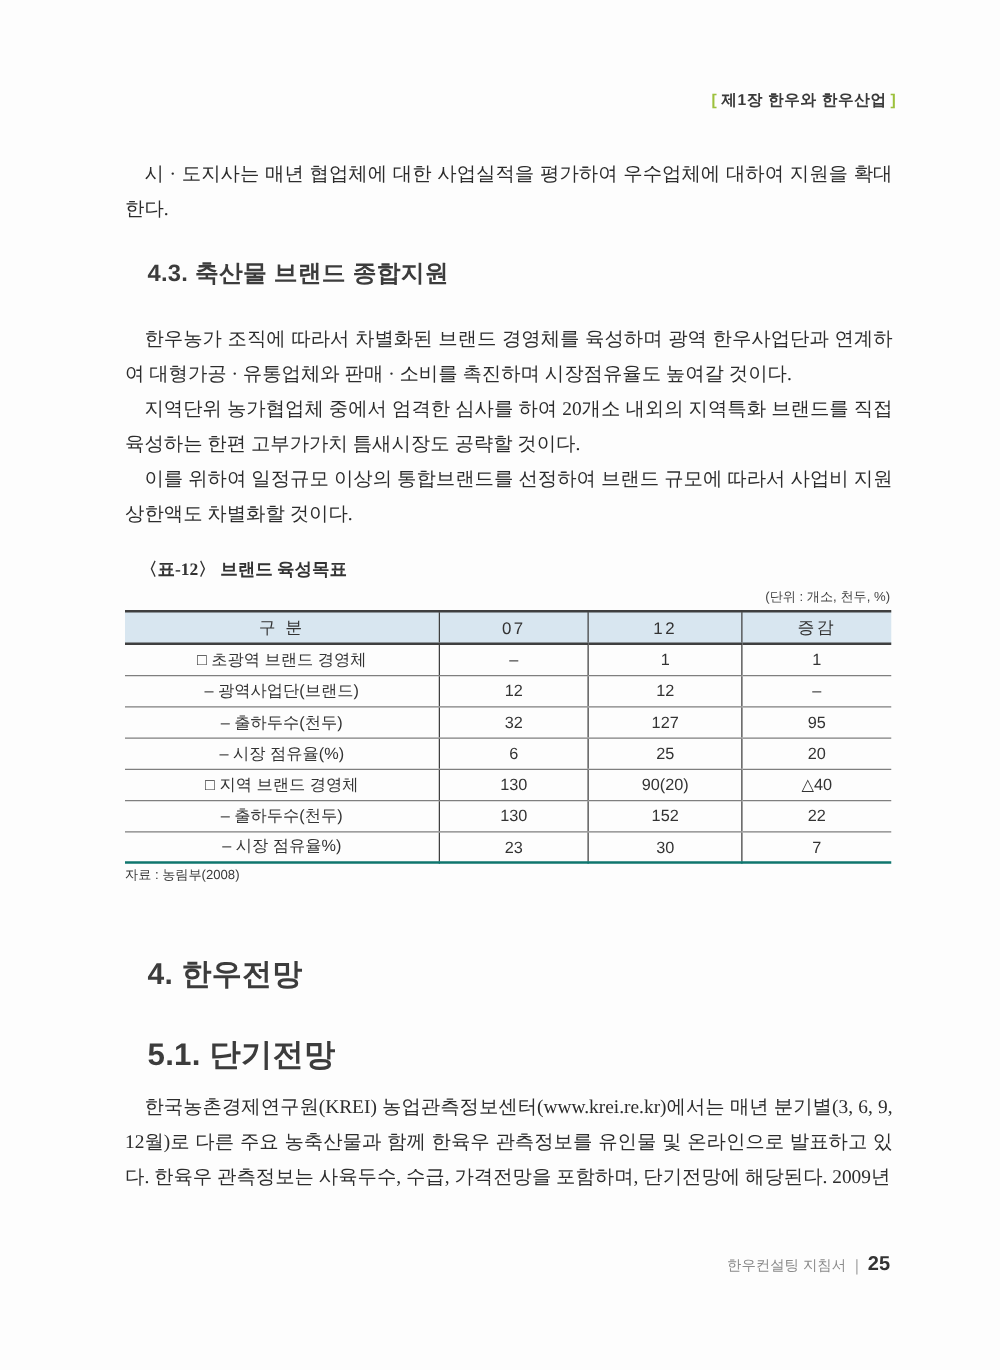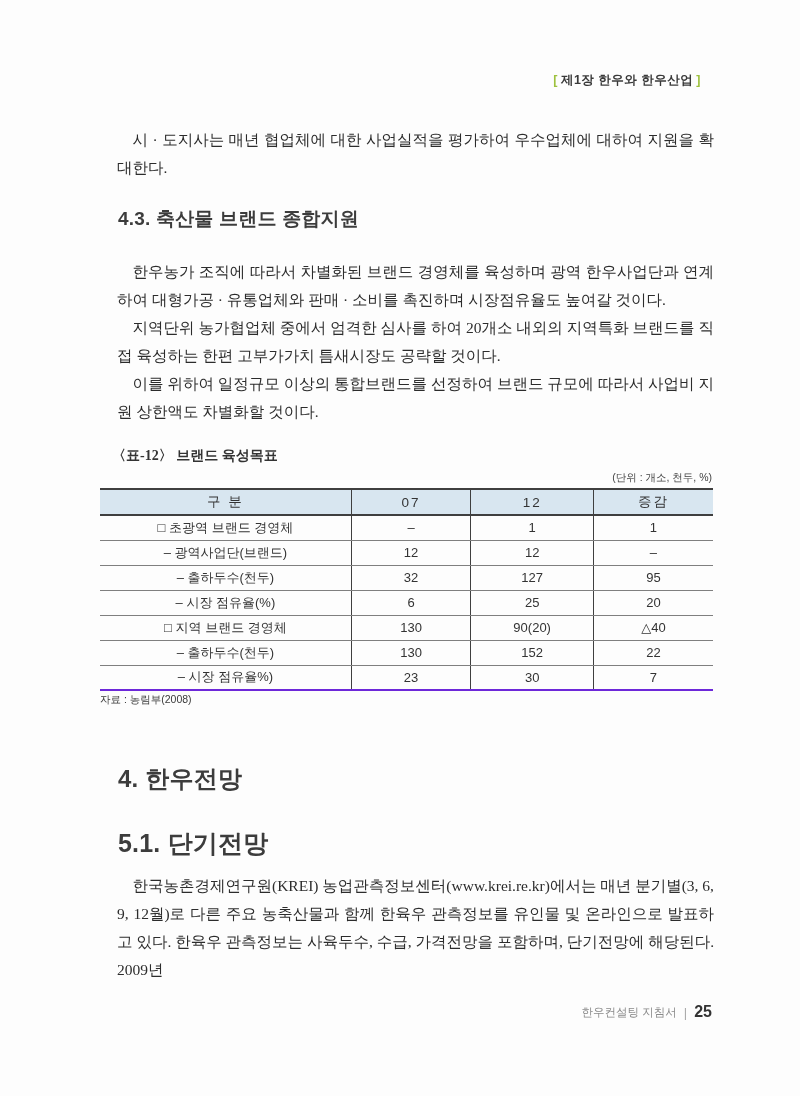--- a/index.html
+++ b/index.html
@@ -11,34 +11,34 @@
     position:relative;
   }
   .page {
     position:absolute; top:0; left:0;
     width:800px; height:1096px;
     background:#fdfdfd;
     overflow:hidden;
   }
   
   .chapter-header {
-    position:absolute; top:72px; right:96px;
+    position:absolute; top:72px; right:80px;
     font-family:"Liberation Sans","DejaVu Sans",sans-serif;
     font-size:12.5px; font-weight:700; color:#3a3a3a;
     letter-spacing:0.5px;
   }
   .bracket { color:#9dc13d; font-weight:700; padding:0 3px; }
 
   
   .bodyblock {
     position:absolute; left:100px; width:614px;
     font-size:15.5px; line-height:28px;
     text-align:justify; color:#2c2c2c;
   }
-  .bodyblock p { text-indent:1em;margin-left:17px; }
+  .bodyblock p { text-indent:1em; }
   #intro { top:126px; }
   #s43-paras { top:258px; }
   #s51-para { top:872px; }
 
   
   .h-sub {
     position:absolute; left:118px;
     font-family:"Liberation Sans","DejaVu Sans",sans-serif;
     font-weight:700; color:#3c3c3c; letter-spacing:0.2px;
   }
@@ -56,21 +56,21 @@
     position:absolute; right:88px; top:471px;
     font-family:"Liberation Sans","DejaVu Sans",sans-serif;
     font-size:10.5px; color:#444;
   }
   table.brand {
     position:absolute; left:100px; top:488px;
     width:613px; border-collapse:collapse;
     font-family:"Liberation Sans","DejaVu Sans",sans-serif;
     font-size:13px; color:#333;
     border-top:2px solid #3f3f3f;
-    border-bottom:2px solid #6d28d9;
+    border-bottom:2px solid #0f766e;
   }
   table.brand th {
     background:#d8e6f0;
     font-weight:400; font-size:13.5px;
     height:26px;
     border-bottom:2px solid #3f3f3f;
     letter-spacing:2px;
   }
   table.brand td {
     height:25px; text-align:center;

